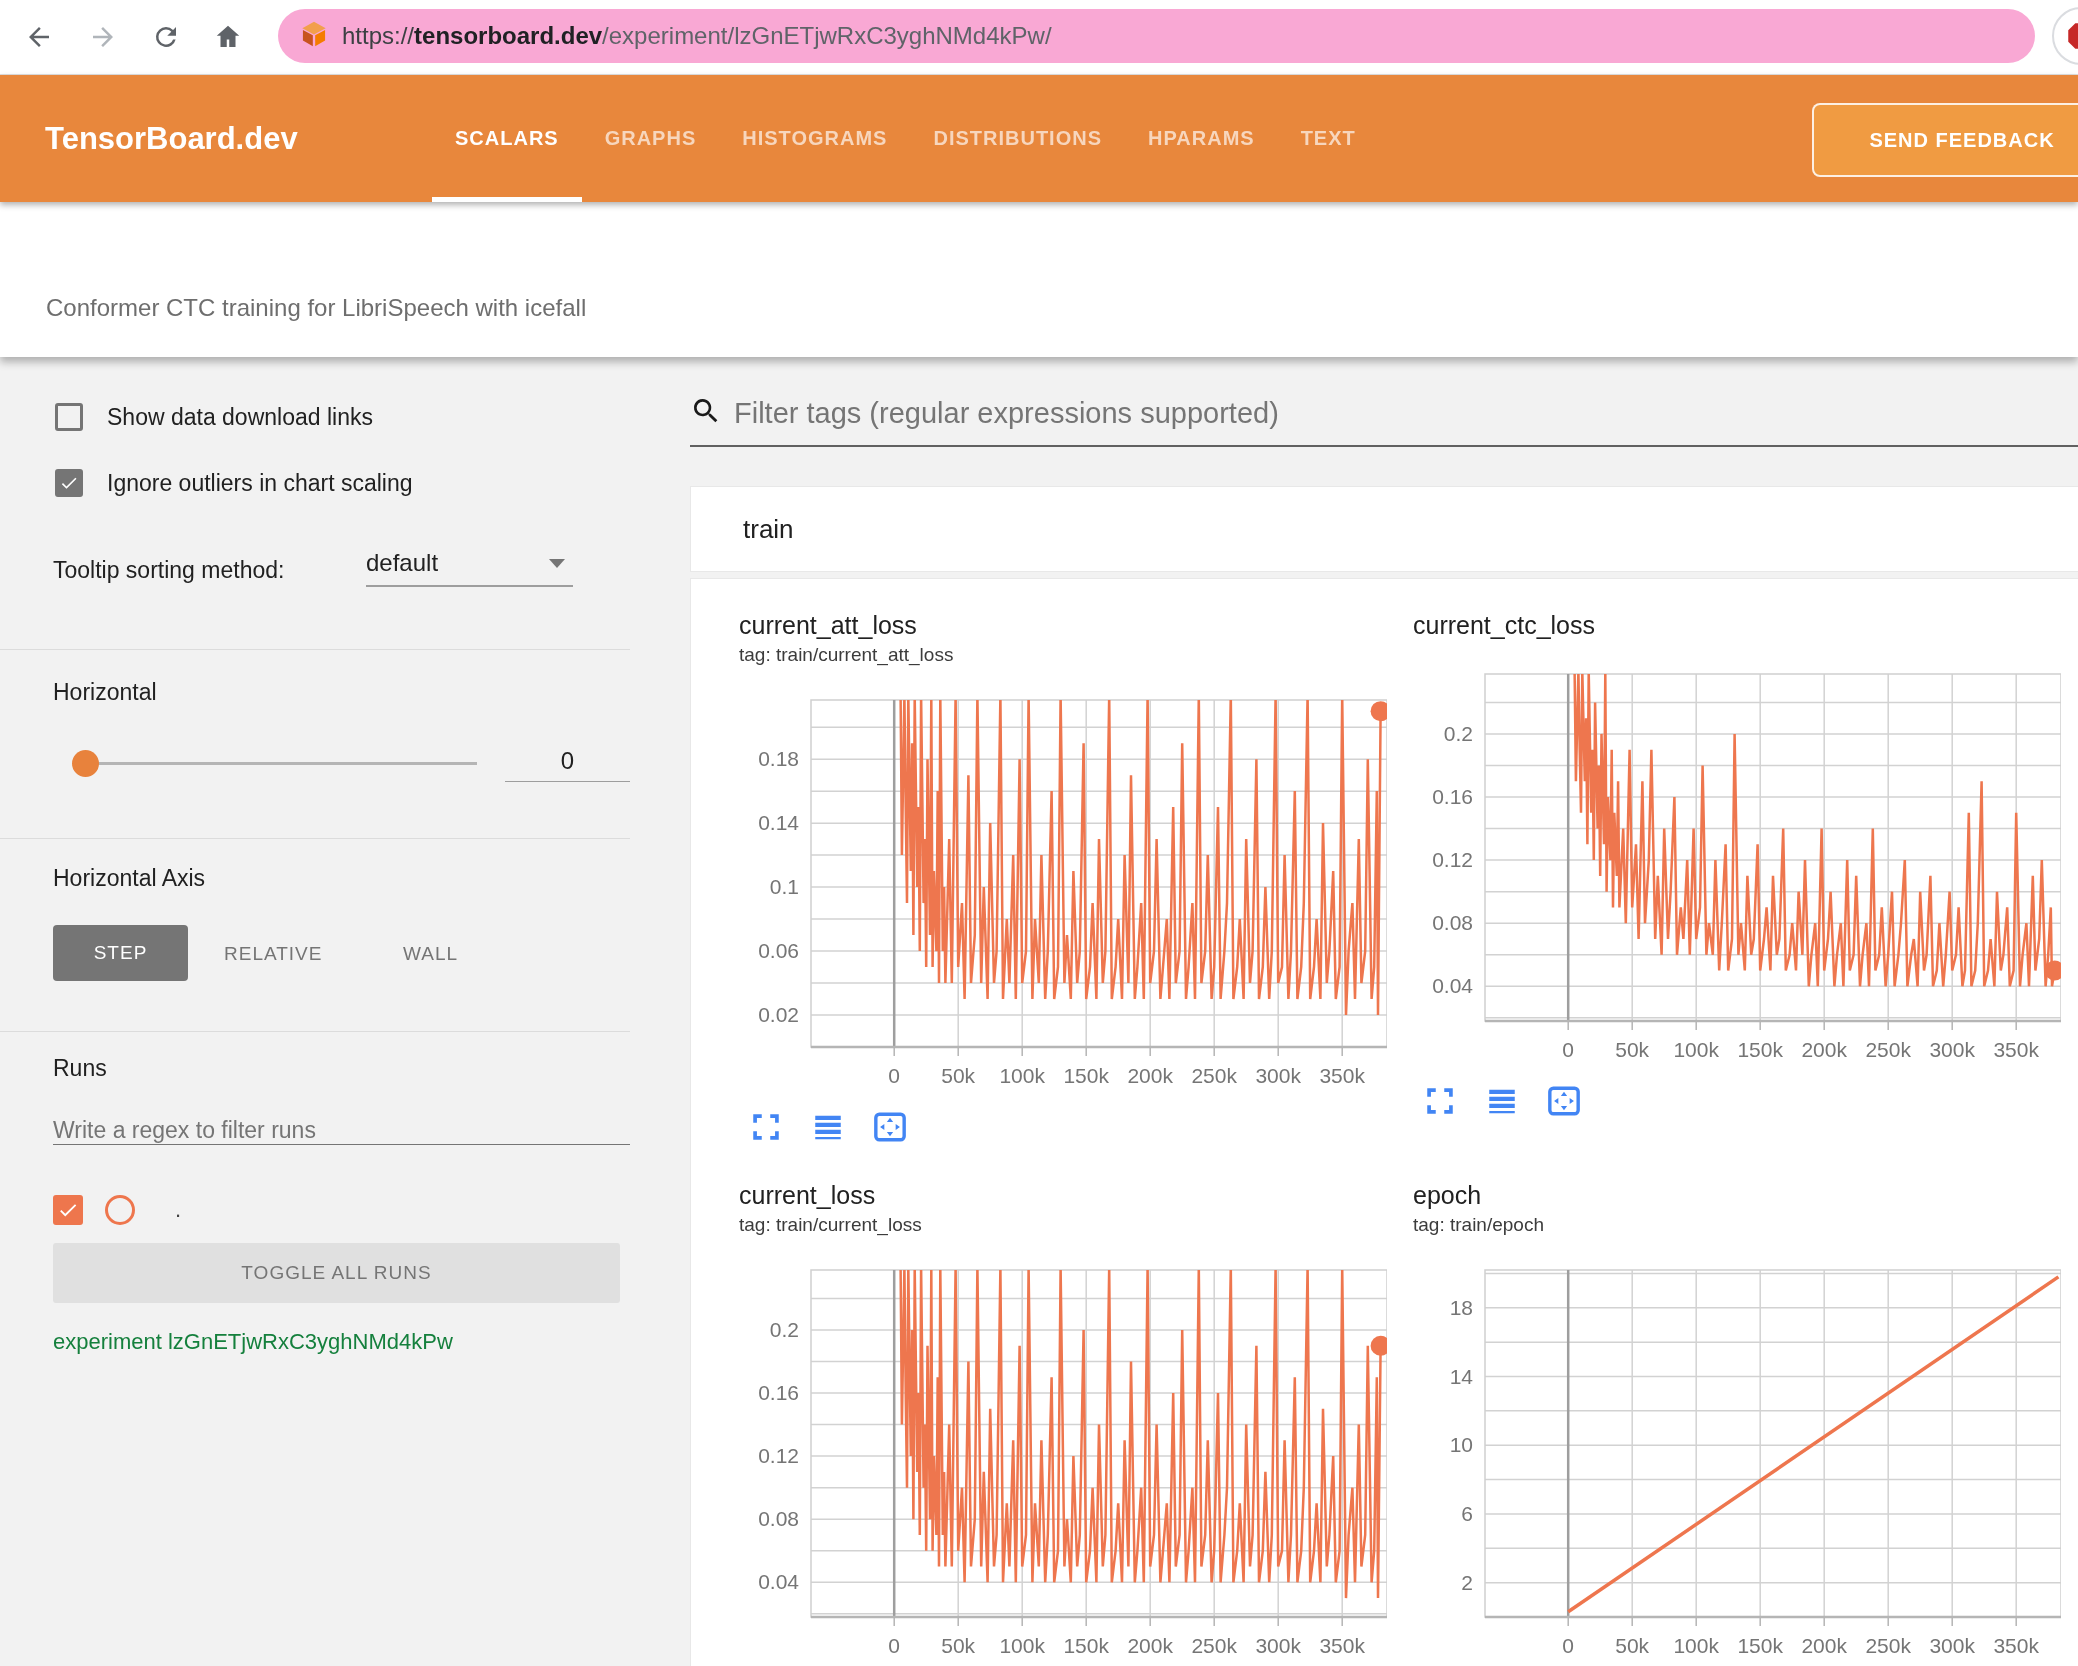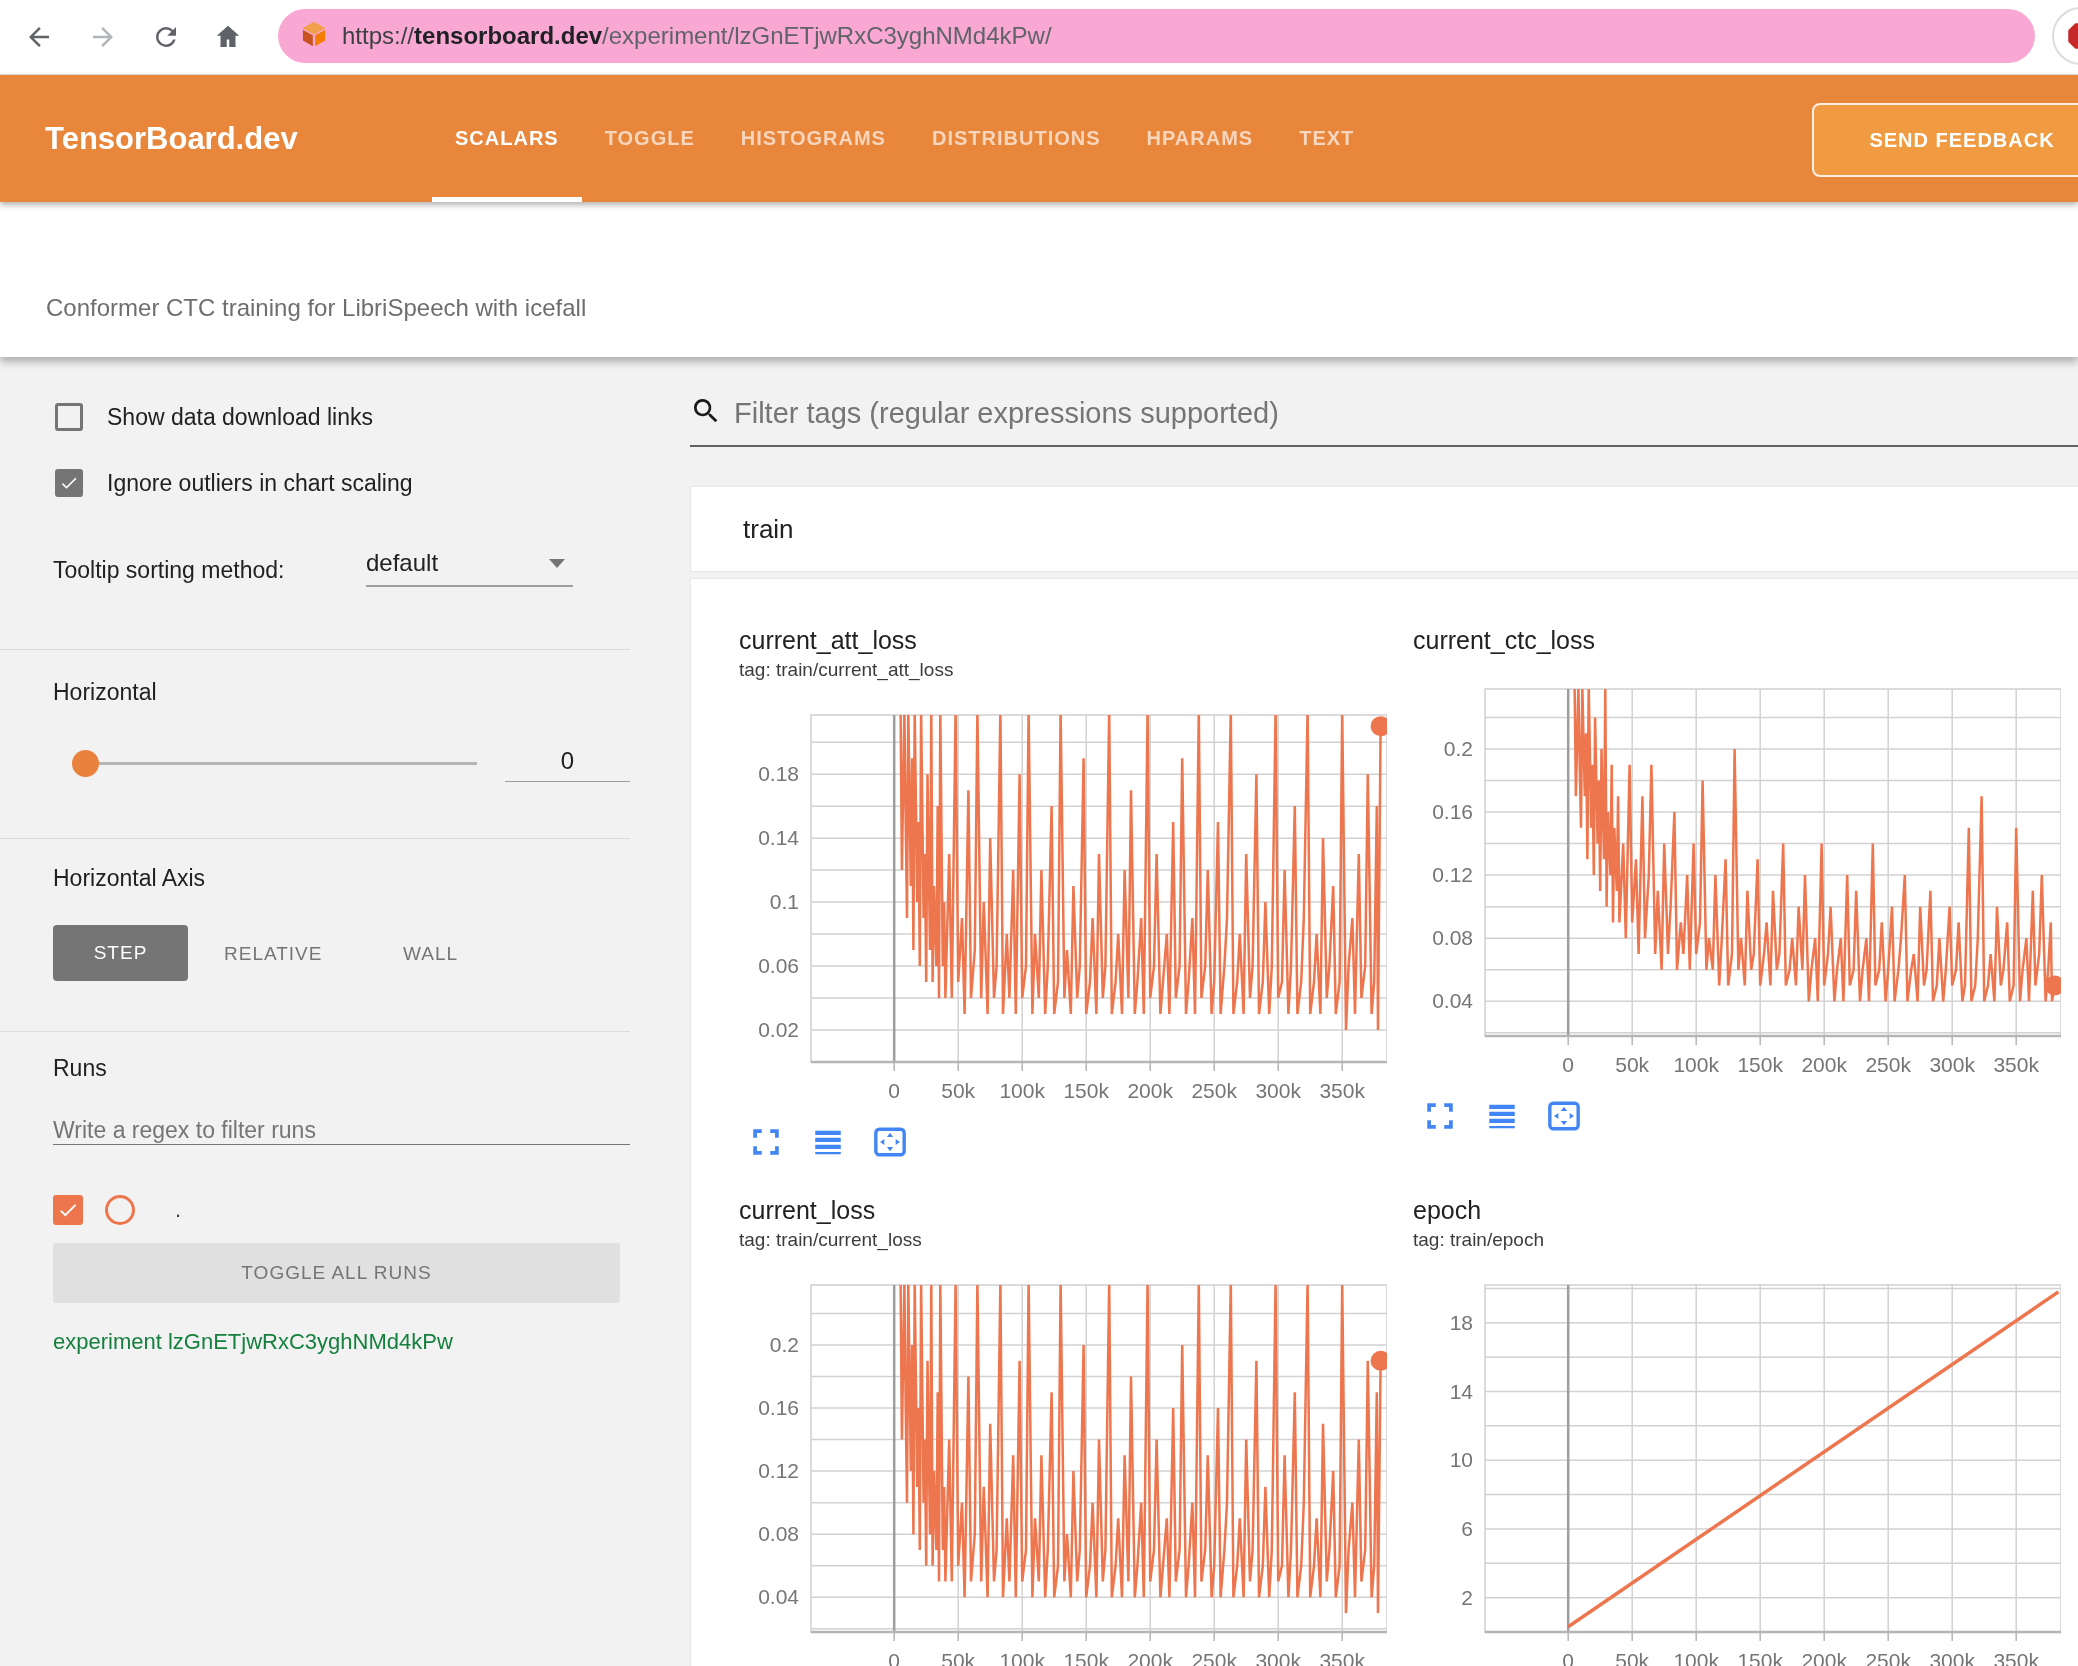--- a/index.html
+++ b/index.html
@@ -80,21 +80,21 @@
   .filter-row { position:absolute; left:30px; top:38px; width:1388px; border-bottom:2px solid #616161;
     padding-bottom:14px; display:flex; align-items:center; }
   .filter-input { border:none; background:transparent; outline:none; font-size:29px; color:#424242;
     margin-left:12px; width:1300px; font-family:"Liberation Sans", sans-serif; }
   .filter-input::placeholder { color:#757575; }
   .card { position:absolute; left:30px; background:#fff; border:1px solid #e8e8e8; }
   .train-card { top:129px; width:1390px; height:86px; display:flex; align-items:center; cursor:pointer; }
   .train-label { margin-left:52px; font-size:26px; color:#212121; }
   .charts-card { top:221px; width:1390px; height:1120px; }
   .chart-cell { position:absolute; width:660px; }
-  .chart-title { font-size:25px; color:#212121;margin-top:15px; }
+  .chart-title { font-size:25px; color:#212121; }
   .chart-tag { font-size:19px; color:#3c3c3c; margin-top:4px; }
   .chart-svg-wrap { margin-top:24px; }
   .icon-row { display:flex; gap:24px; margin-top:16px; margin-left:8px; }
   .chart-icon { width:38px; height:34px; cursor:pointer; }
 
   svg text { font-family:"Liberation Sans", sans-serif; }
 </style>
 </head>
 <body>
 
@@ -133,21 +133,21 @@
     <svg width="34" height="34" viewBox="0 0 24 24">
         <path d="M8 3h8l5 5v8l-5 5H8l-5-5V8l5-5z" fill="#c62828"></path>
       </svg>
   </div>
 </div>
 
 <div class="app-header">
   <div class="brand">TensorBoard.dev</div>
   <div class="tabs">
     <div class="tab active">SCALARS</div>
-    <div class="tab">TOGGLE</div>
+    <div class="tab">GRAPHS</div>
     <div class="tab">HISTOGRAMS</div>
     <div class="tab">DISTRIBUTIONS</div>
     <div class="tab">HPARAMS</div>
     <div class="tab">TEXT</div>
   </div>
   <div class="feedback-btn">SEND FEEDBACK</div>
 </div>
 
 <div class="title-band">
   <div class="experiment-title">Conformer CTC training for LibriSpeech with icefall</div>

